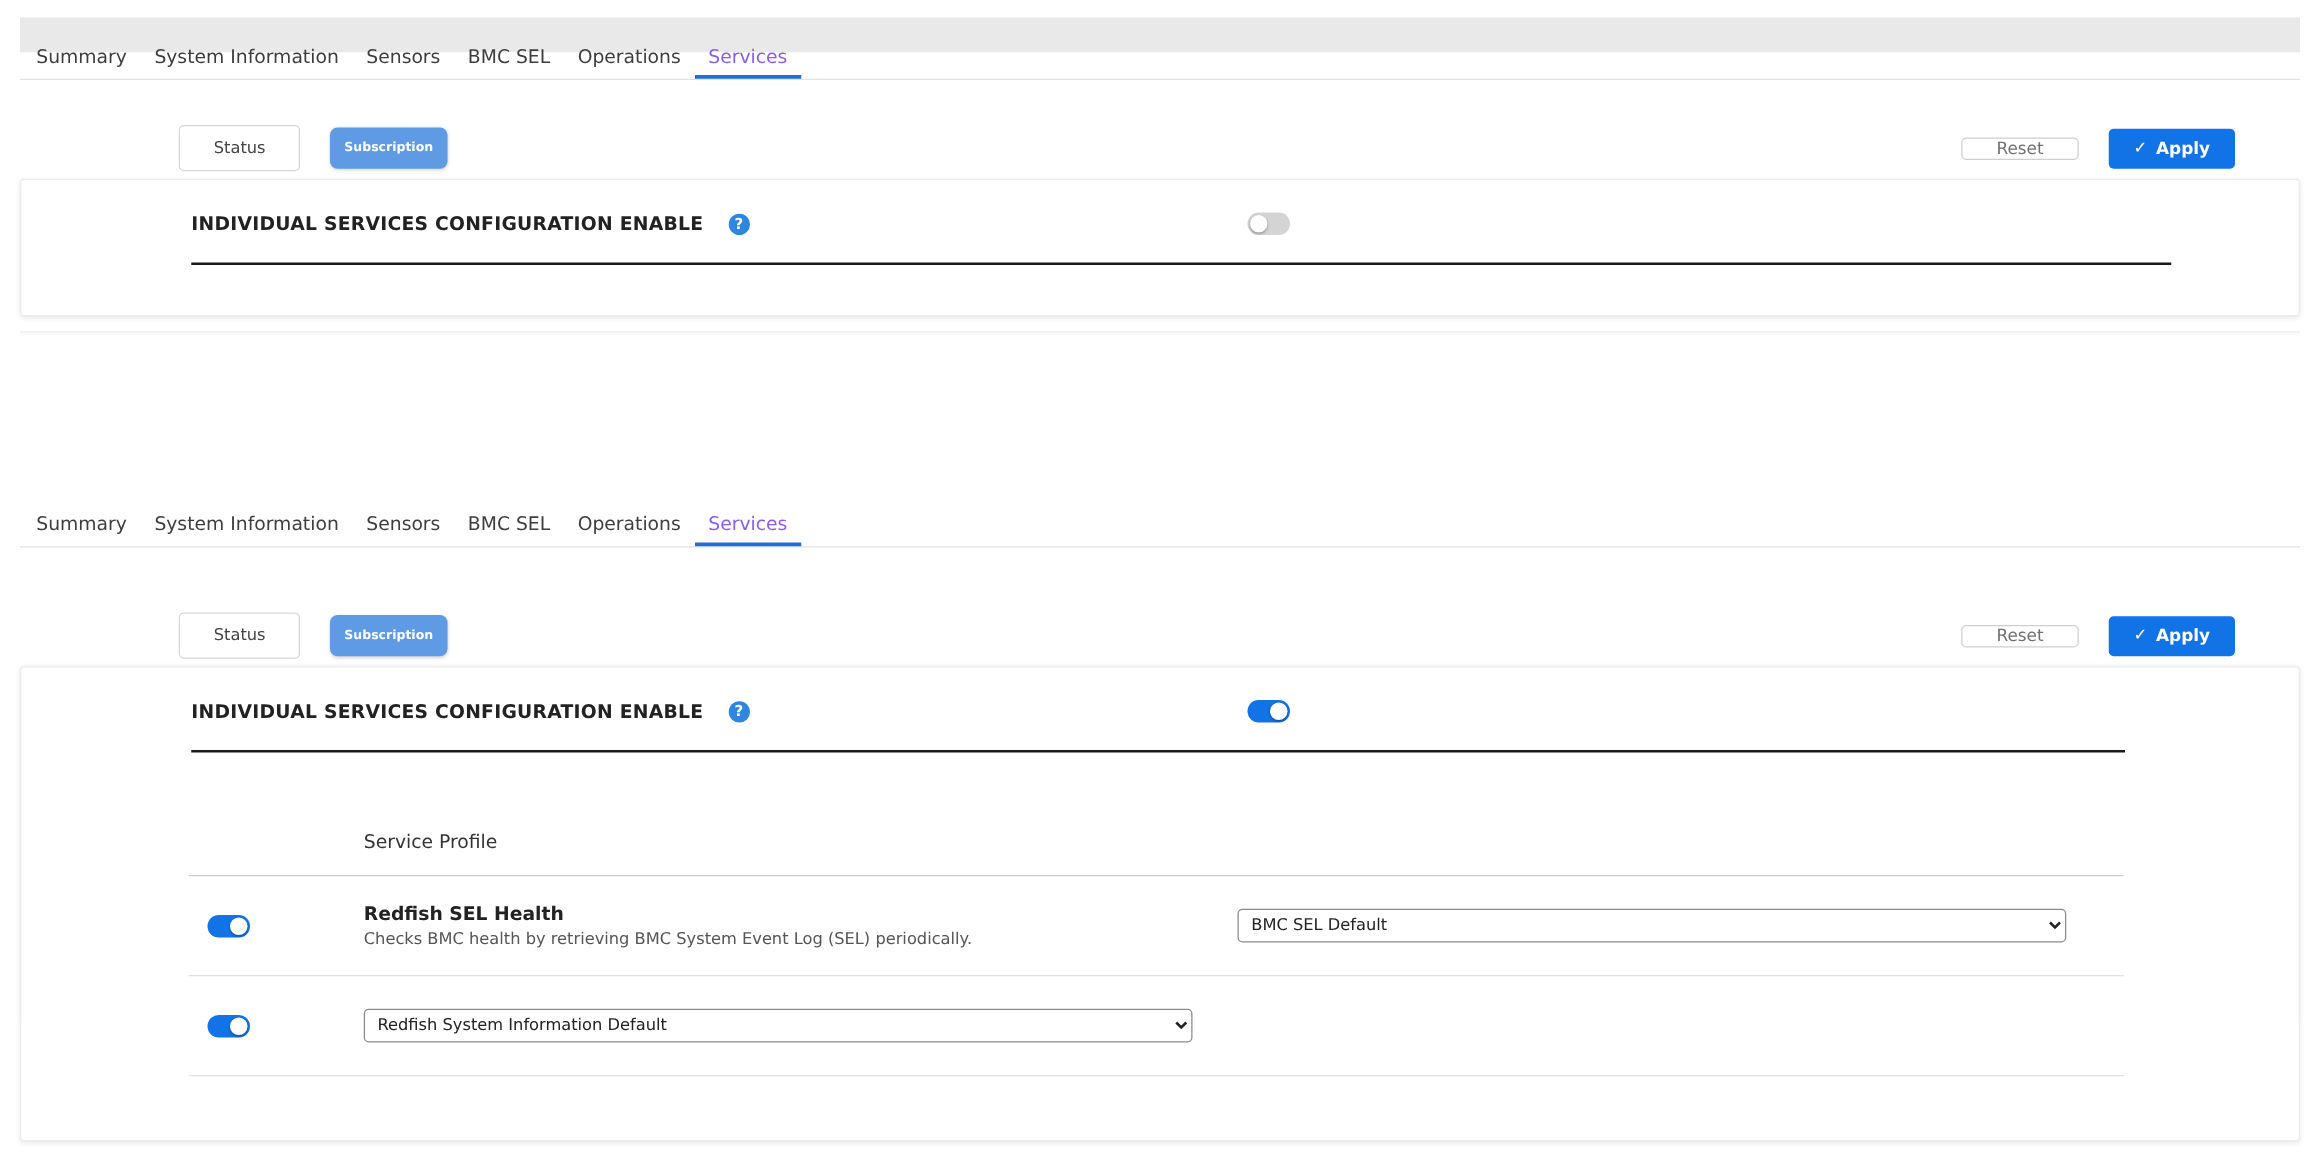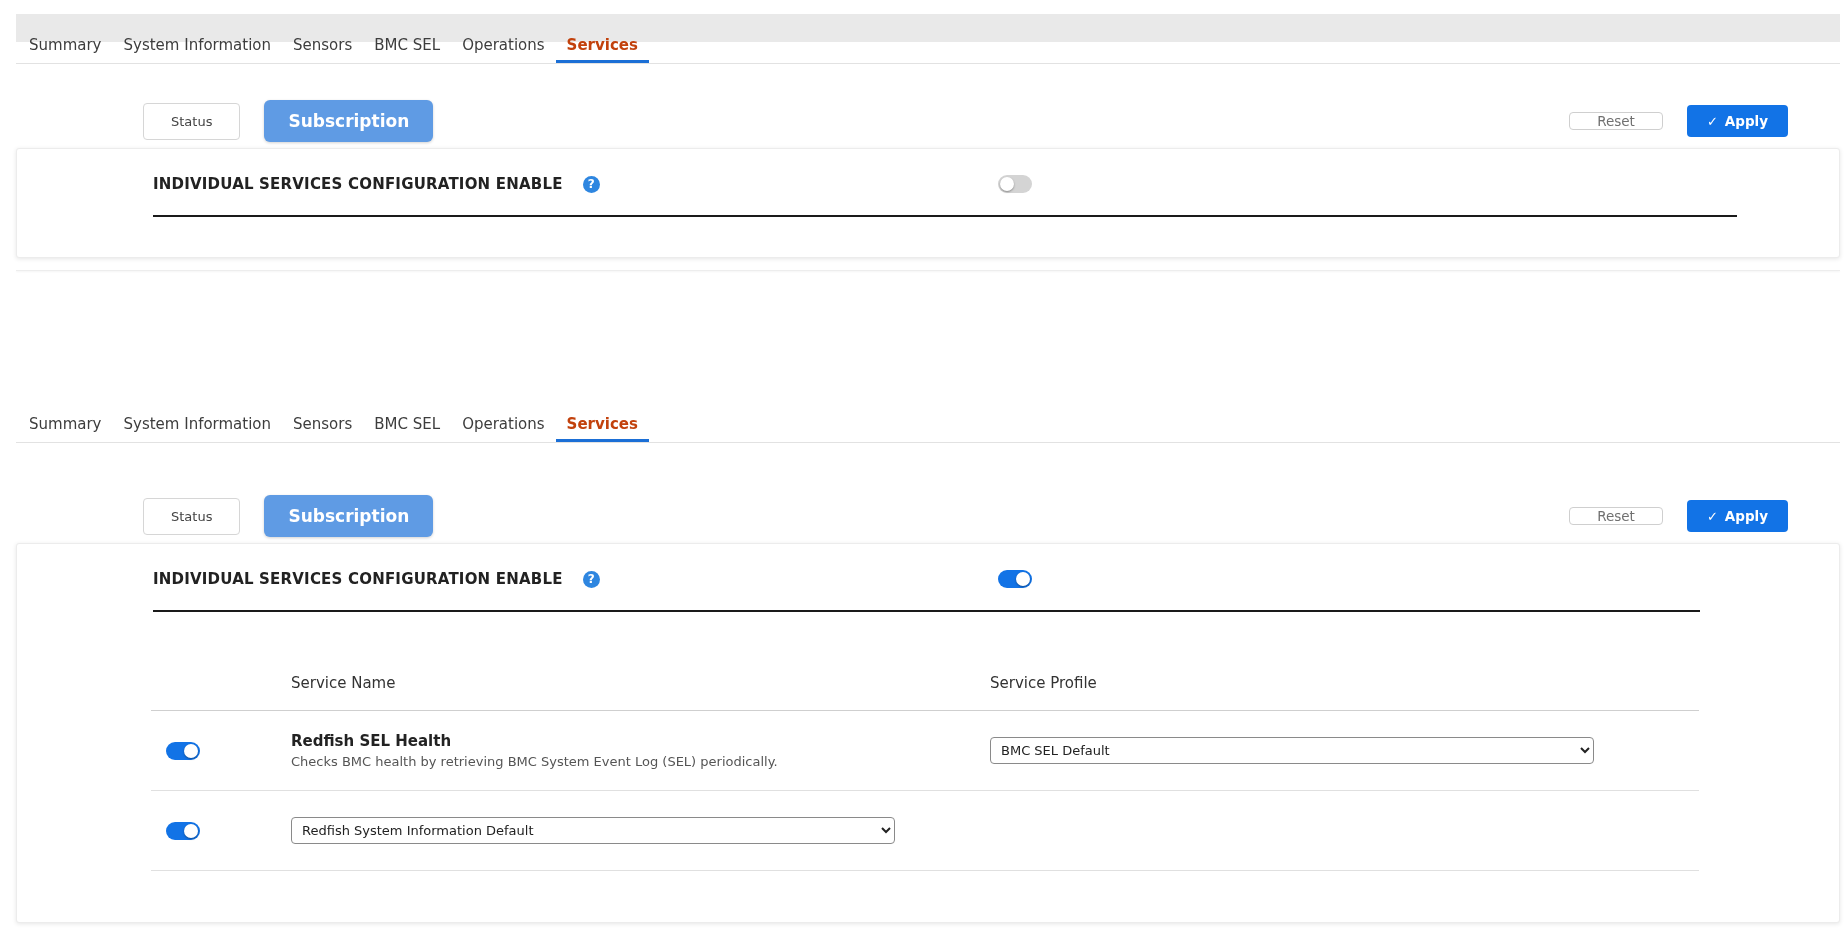--- a/index.html
+++ b/index.html
@@ -15,34 +15,34 @@
 
   
   .tabbar {
     display: flex; align-items: flex-end; height: 22px;
     border-bottom: 1px solid #e2e2e2; background: #fff; padding-left: 2px;
   }
   .tab {
     padding: 8px 11px 6px 11px; font-size: 15px; color: #3d3d3d;
     cursor: pointer; border-bottom: 3px solid transparent; white-space: nowrap;
   }
-  .tab.active { color: #c2410c; font-weight: 700; border-bottom-color: #1b6fd6; }
+  .tab.active { color: #8b5cf6; font-weight: 400; border-bottom-color: #1b6fd6; }
 
   
   .subtab-row { display: flex; align-items: center; padding: 36px 52px 0 86px; }
   .panel-2 .subtab-row { padding-top: 52px; }
   .btn-status {
     background: #fff; border: 1px solid #d6d6d6; border-radius: 4px;
     padding: 10px 27px; font-size: 13px; color: #444; cursor: pointer;
     font-family: inherit;
     margin-left: 41px;
   }
   .btn-subscription {
     background: #5f9be4; border: none; border-radius: 6px;
-    padding: 11px 24px; font-size: 17px; font-weight: 700; color: #fff;
+    padding: 11px 11px; font-size: 10px; font-weight: 700; color: #fff;
     margin-left: 24px; cursor: pointer; box-shadow: 0 1px 3px rgba(0,0,0,.18);
     font-family: inherit;
   }
   .flex-spacer { flex: 1; }
   .btn-reset {
     background: #fff; border: 1px solid #cfcfcf; border-radius: 4px;
     padding: 0 27px; font-size: 13.5px; color: #707070; cursor: pointer;
     font-family: inherit;
   }
   .btn-apply {
@@ -94,21 +94,21 @@
     border-bottom: 1px solid #cfcfcf; font-size: 15px; color: #333;
   }
   .service-row {
     display: grid; grid-template-columns: 140px 699px 1fr; align-items: center;
     margin: 0 140px 0 134px; border-bottom: 1px solid #e0e0e0; min-height: 80px;
   }
   .cell-toggle { padding-left: 15px; }
   .service-name { font-size: 15px; font-weight: 700; color: #222; }
   .service-desc { font-size: 13px; color: #555; margin-top: 4px; }
   .profile-select {
-    width: 604px; height: 27px; border: 1px solid #8a8a8a; border-radius: 4px;
+    width: 663px; height: 27px; border: 1px solid #8a8a8a; border-radius: 4px;
     font-size: 13px; padding: 0 6px; background: #fff; color: #222;
     font-family: inherit; cursor: pointer;
   }
 
   .panel-2 { margin-top: 150px; }
 </style>
 </head>
 <body>
 
 <div class="page">
@@ -180,21 +180,20 @@
           <span class="help-icon">?</span>
         </div>
         <div class="toggle on">
           <span class="knob"></span>
         </div>
       </div>
       <div class="dark-rule"></div>
 
       <div class="table-head">
         <div></div>
-        <div>Service Name</div>
         <div>Service Profile</div>
       </div>
 
       <div class="service-row">
         <div class="cell-toggle">
           <div class="toggle on">
             <span class="knob"></span>
           </div>
         </div>
         <div class="cell-name">

